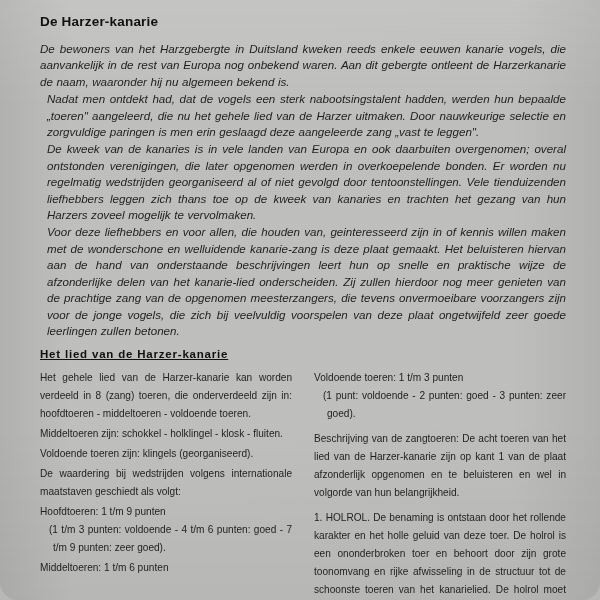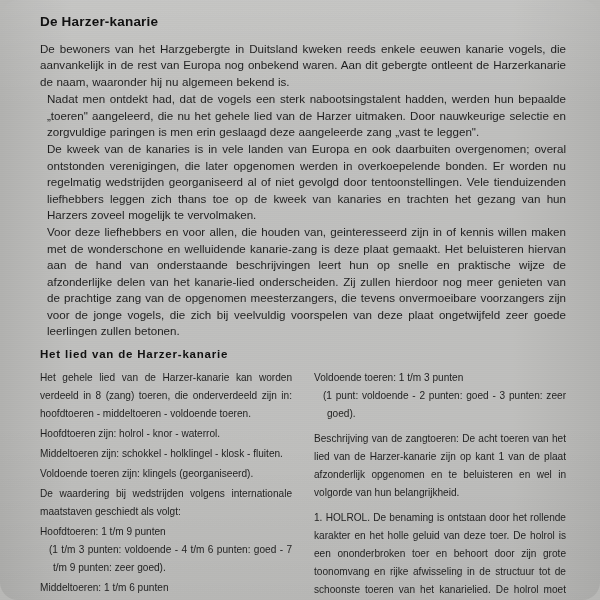--- a/index.html
+++ b/index.html
@@ -46,29 +46,31 @@
     margin: 0 0 12px 0;
     color: #111;
   }
 
   h2.section-title {
     font-size: 11.5px;
     font-weight: bold;
     letter-spacing: .8px;
     margin: 0 0 9px 0;
     color: #111;
+    text-decoration: underline;
   }
 
   .intro p {
     margin: 0 0 0.5px 0;
     font-size: 11.6px;
     line-height: 16.4px;
     text-align: justify;
     color: #1e1e1e;
     word-spacing: .3px;
+    font-style: italic;
   }
   .intro p + p { margin-top: 1px; margin-left: 7px; }
 
   .columns {
     display: flex;
     gap: 22px;
     margin-top: 9px;
   }
   .col {
     flex: 1 1 0;
@@ -105,21 +107,20 @@
   </div>
 
   <div class="spacer-8"></div>
 
   <h2 class="section-title">Het lied van de Harzer-kanarie</h2>
 
   <div class="columns">
 
     <div class="col">
       <p>Het gehele lied van de Harzer-kanarie kan worden verdeeld in 8 (zang) toeren, die onderverdeeld zijn in: hoofdtoeren - middeltoeren - voldoende toeren.</p>
-      <p>Hoofdtoeren zijn: holrol - knor - waterrol.</p>
       <p>Middeltoeren zijn: schokkel - holklingel - klosk - fluiten.</p>
       <p>Voldoende toeren zijn: klingels (georganiseerd).</p>
       <p>De waardering bij wedstrijden volgens internationale maatstaven geschiedt als volgt:</p>
       <p class="tight">Hoofdtoeren: 1 t/m 9 punten</p>
       <p class="indent">(1 t/m 3 punten: voldoende - 4 t/m 6 punten: goed - 7 t/m 9 punten: zeer goed).</p>
       <p class="tight">Middeltoeren: 1 t/m 6 punten</p>
     </div>
 
     <div class="col">
       <p class="tight">Voldoende toeren: 1 t/m 3 punten</p>

